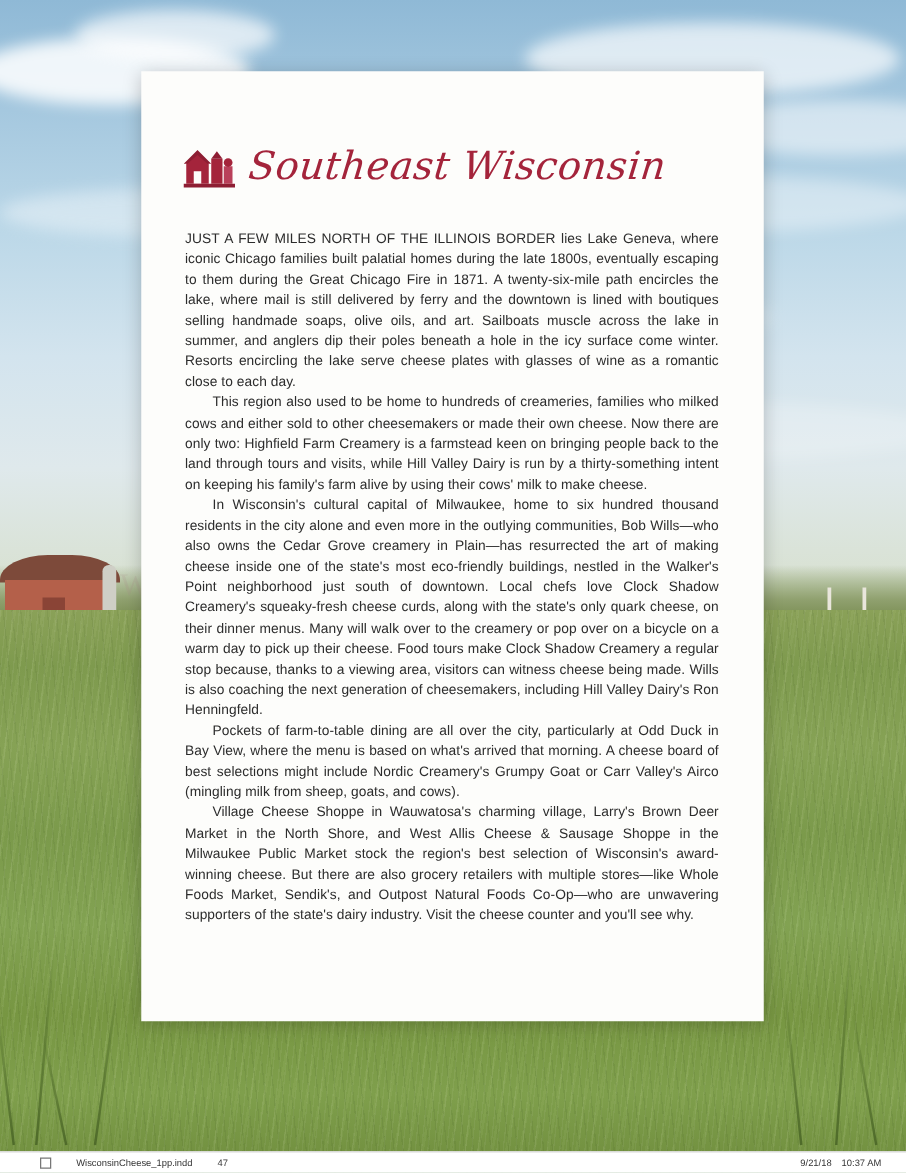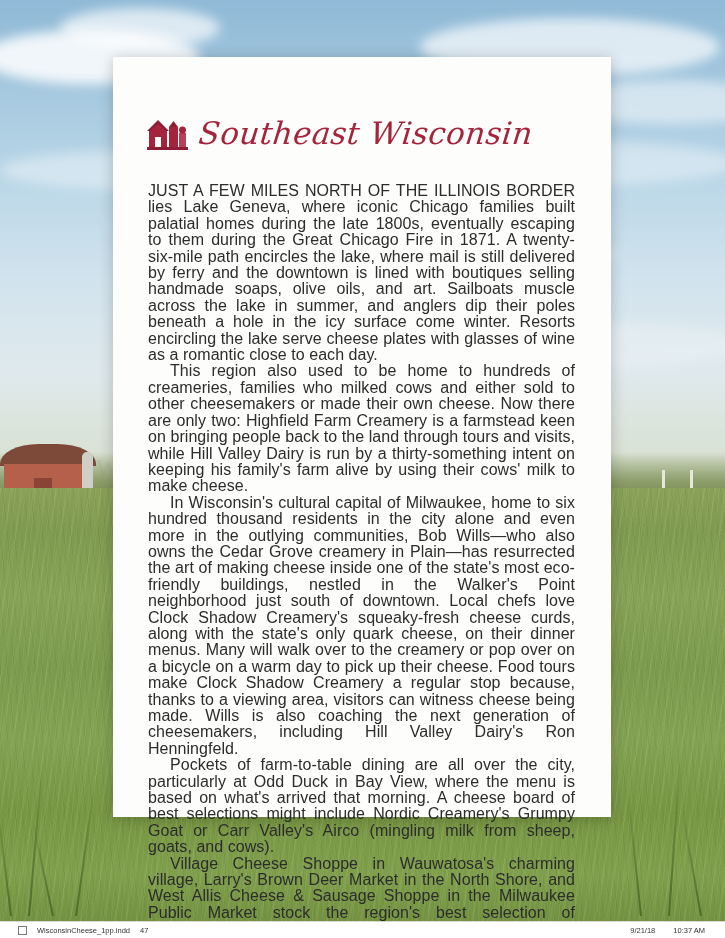--- a/index.html
+++ b/index.html
@@ -184,21 +184,21 @@
     letter-spacing: .4px;
     transform: skewX(-6deg);
     white-space: nowrap;
   }
 
   .article {
     padding: 14px 36px 0 35px;
   }
   .article p {
     margin: 0;
-    font-size: 16px;
+    font-size: 11px;
     line-height: 16.4px;
     color: #2c2c2c;
     text-align: justify;
     letter-spacing: .05px;
   }
   .article p + p { text-indent: 22px; }
   .lead-caps { letter-spacing: .3px; }
 
   
   .watermark {
@@ -225,36 +225,36 @@
     height: 16px;
     background: #ffffff;
     border-top: 1px solid #d8d8d8;
     font-size: 7.5px;
     color: #333;
     display: flex;
     align-items: center;
   }
   .slug-left {
     position: absolute;
-    left: 18px;
+    left: 32px;
     display: flex;
     align-items: center;
-    gap: 10px;
+    gap: 20px;
   }
   .slug-box {
     width: 7px;
     height: 7px;
     border: 1px solid #777;
     background: #fff;
   }
   .slug-right {
     position: absolute;
     right: 20px;
     display: flex;
-    gap: 18px;
+    gap: 8px;
   }
 </style>
 </head>
 <body>
 
 <div class="page">
 
   <div class="sky">
     <div class="cloud c1"></div>
     <div class="cloud c2"></div>

